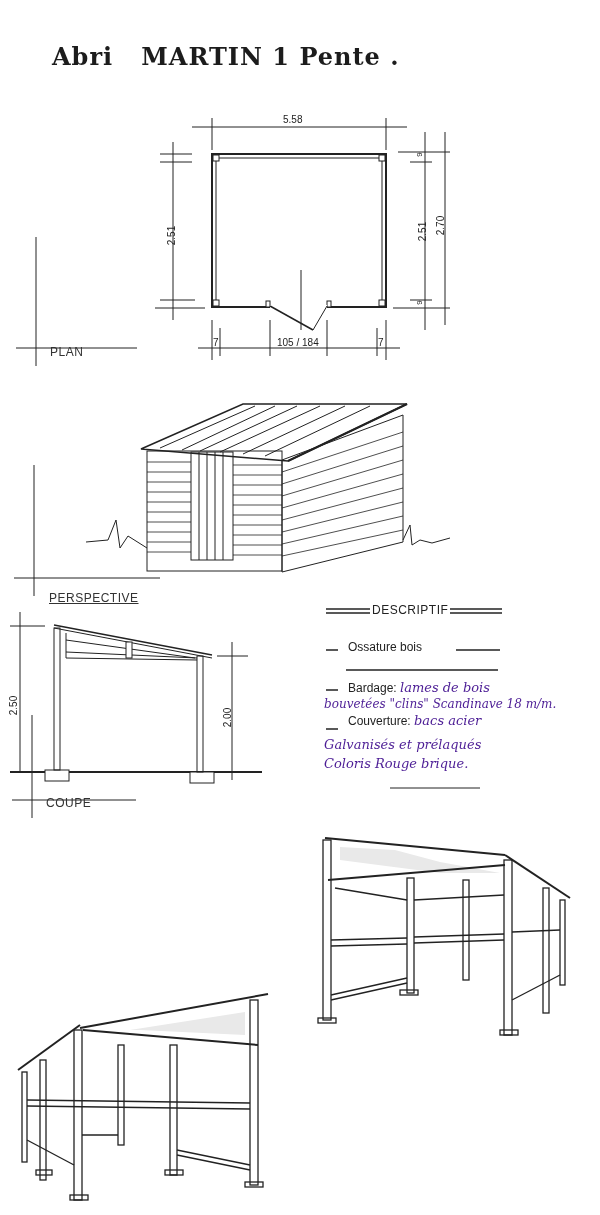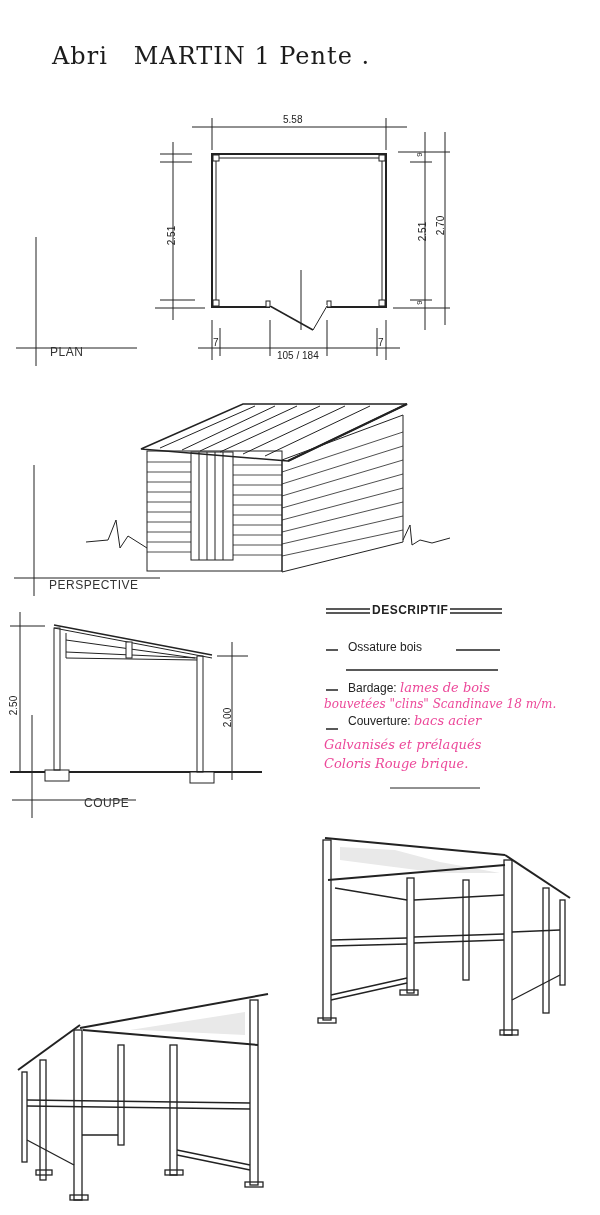--- a/index.html
+++ b/index.html
@@ -1,25 +1,25 @@
 <!DOCTYPE html>
 <html><head>
 <meta charset="utf-8">
 <style>
   html, body { margin:0; padding:0; background:#ffffff; }
   body { width:600px; height:1215px; position:relative; overflow:hidden; font-family:"DejaVu Sans", sans-serif; color:#1a1a1a; }
   .abs { position:absolute; }
-  .title { left:52px; top:42px; font-family:"DejaVu Serif", serif; font-weight:normal; font-size:24px; letter-spacing:1px; color:#1c1c1c; white-space:pre; }
+  .title { left:52px; top:42px; font-family:"DejaVu Serif", serif; font-weight:bold; font-size:24px; letter-spacing:1px; color:#1c1c1c; white-space:pre; }
   .label { font-family:"Liberation Sans", sans-serif; font-size:12px; letter-spacing:0.5px; color:#333; }
   .dim { font-family:"Liberation Sans", sans-serif; font-size:10px; color:#222; }
   .vdim { transform:rotate(-90deg); transform-origin:center; }
   svg { position:absolute; left:0; top:0; }
   .desc { left:320px; top:600px; width:280px; font-family:"Liberation Sans", sans-serif; font-size:12px; color:#222; }
   .desc-title { position:absolute; left:40px; top:4px; font-size:12px; letter-spacing:0.5px; }
-  .hand { font-family:"DejaVu Serif", serif; font-style:italic; font-size:13px; color:#ec4899; }
+  .hand { font-family:"DejaVu Serif", serif; font-style:italic; font-size:13px; color:#4c1d95; }
 </style>
 </head>
 <body>
 
 <div class="abs title">Abri   MARTIN 1 Pente .</div>
 
 <svg width="600" height="1215">
   <g stroke="#222" fill="none" stroke-width="1">
 
     <line x1="36" y1="237" x2="36" y2="366"></line>
@@ -227,30 +227,30 @@
 
 <div class="abs label" style="left:50px;top:332px;margin-top:13px;">PLAN</div>
 <div class="abs dim" style="left:283px;top:114px;">5.58</div>
 <div class="abs dim vdim" style="left:162px;top:230px;">2.51</div>
 <div class="abs dim vdim" style="left:413px;top:226px;">2.51</div>
 <div class="abs dim vdim" style="left:431px;top:220px;">2.70</div>
 <div class="abs dim vdim" style="left:417px;top:150px;font-size:8px;">9</div>
 <div class="abs dim vdim" style="left:417px;top:298px;font-size:8px;">9</div>
 <div class="abs dim" style="left:213px;top:337px;">7</div>
 <div class="abs dim" style="left:378px;top:337px;">7</div>
-<div class="abs dim" style="left:277px;top:337px;margin-top:13px;">105 / 184</div>
-
-<div class="abs label" style="left:49px;top:578px;">PERSPECTIVE</div>
-
-<div class="abs label" style="left:46px;top:796px;margin-left:38px;">COUPE</div>
+<div class="abs dim" style="left:277px;top:337px;">105 / 184</div>
+
+<div class="abs label" style="left:49px;top:591px;text-decoration:underline;">PERSPECTIVE</div>
+
+<div class="abs label" style="left:46px;top:796px;">COUPE</div>
 <div class="abs dim vdim" style="left:4px;top:700px;">2.50</div>
 <div class="abs dim vdim" style="left:218px;top:712px;">2.00</div>
 
 <div class="abs desc">
-  <div class="desc-title" style="left:52px;top:3px;font-weight:bold;">DESCRIPTIF</div>
+  <div class="desc-title" style="left:52px;top:3px;">DESCRIPTIF</div>
   <div class="abs" style="left:28px;top:40px;">
     <span>Ossature bois</span>
   </div>
   <div class="abs" style="left:28px;top:80px;white-space:nowrap;">
     <span>Bardage:</span>
     <span class="hand">lames de bois</span>
   </div>
   <div class="abs hand" style="left:4px;top:97px;white-space:nowrap;font-size:12px;">bouvetées "clins" Scandinave 18 m/m.</div>
   <div class="abs" style="left:28px;top:113px;white-space:nowrap;">
     <span>Couverture:</span>

